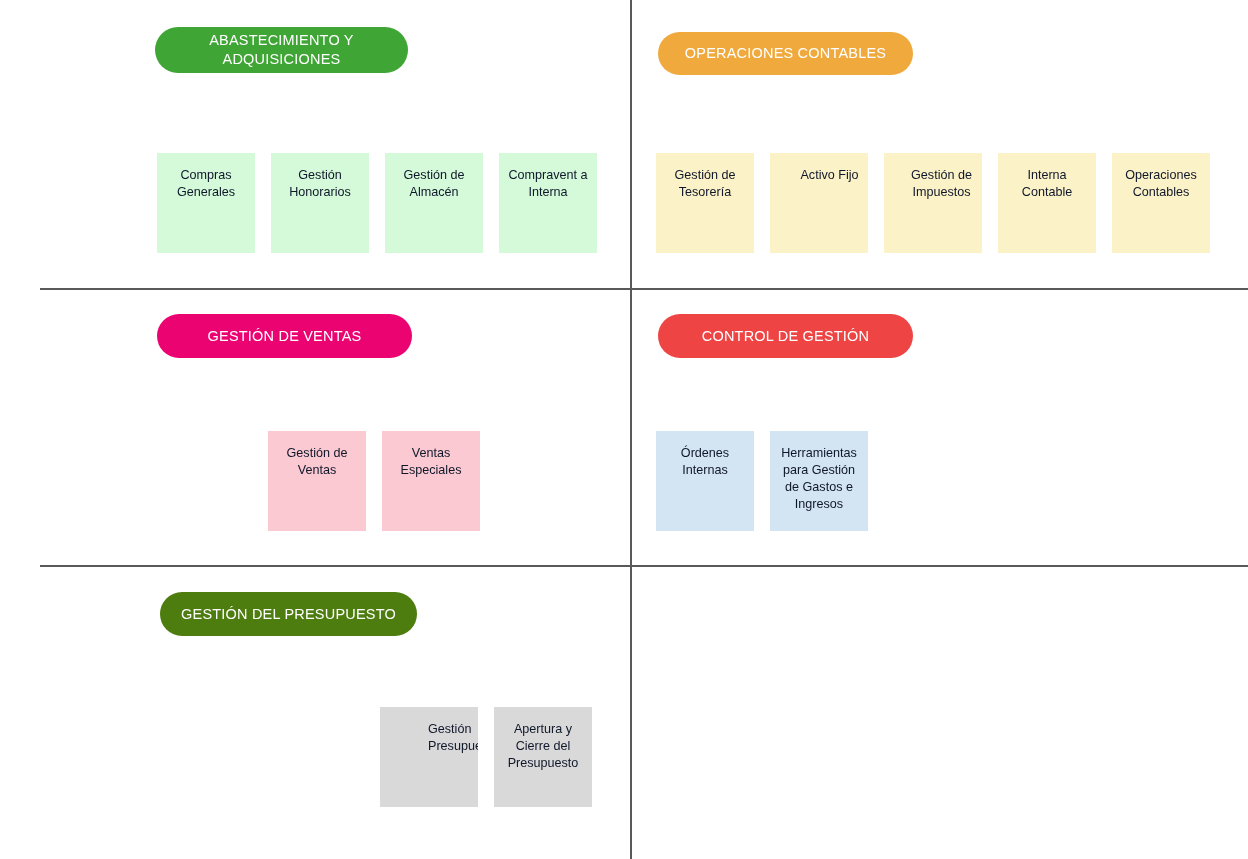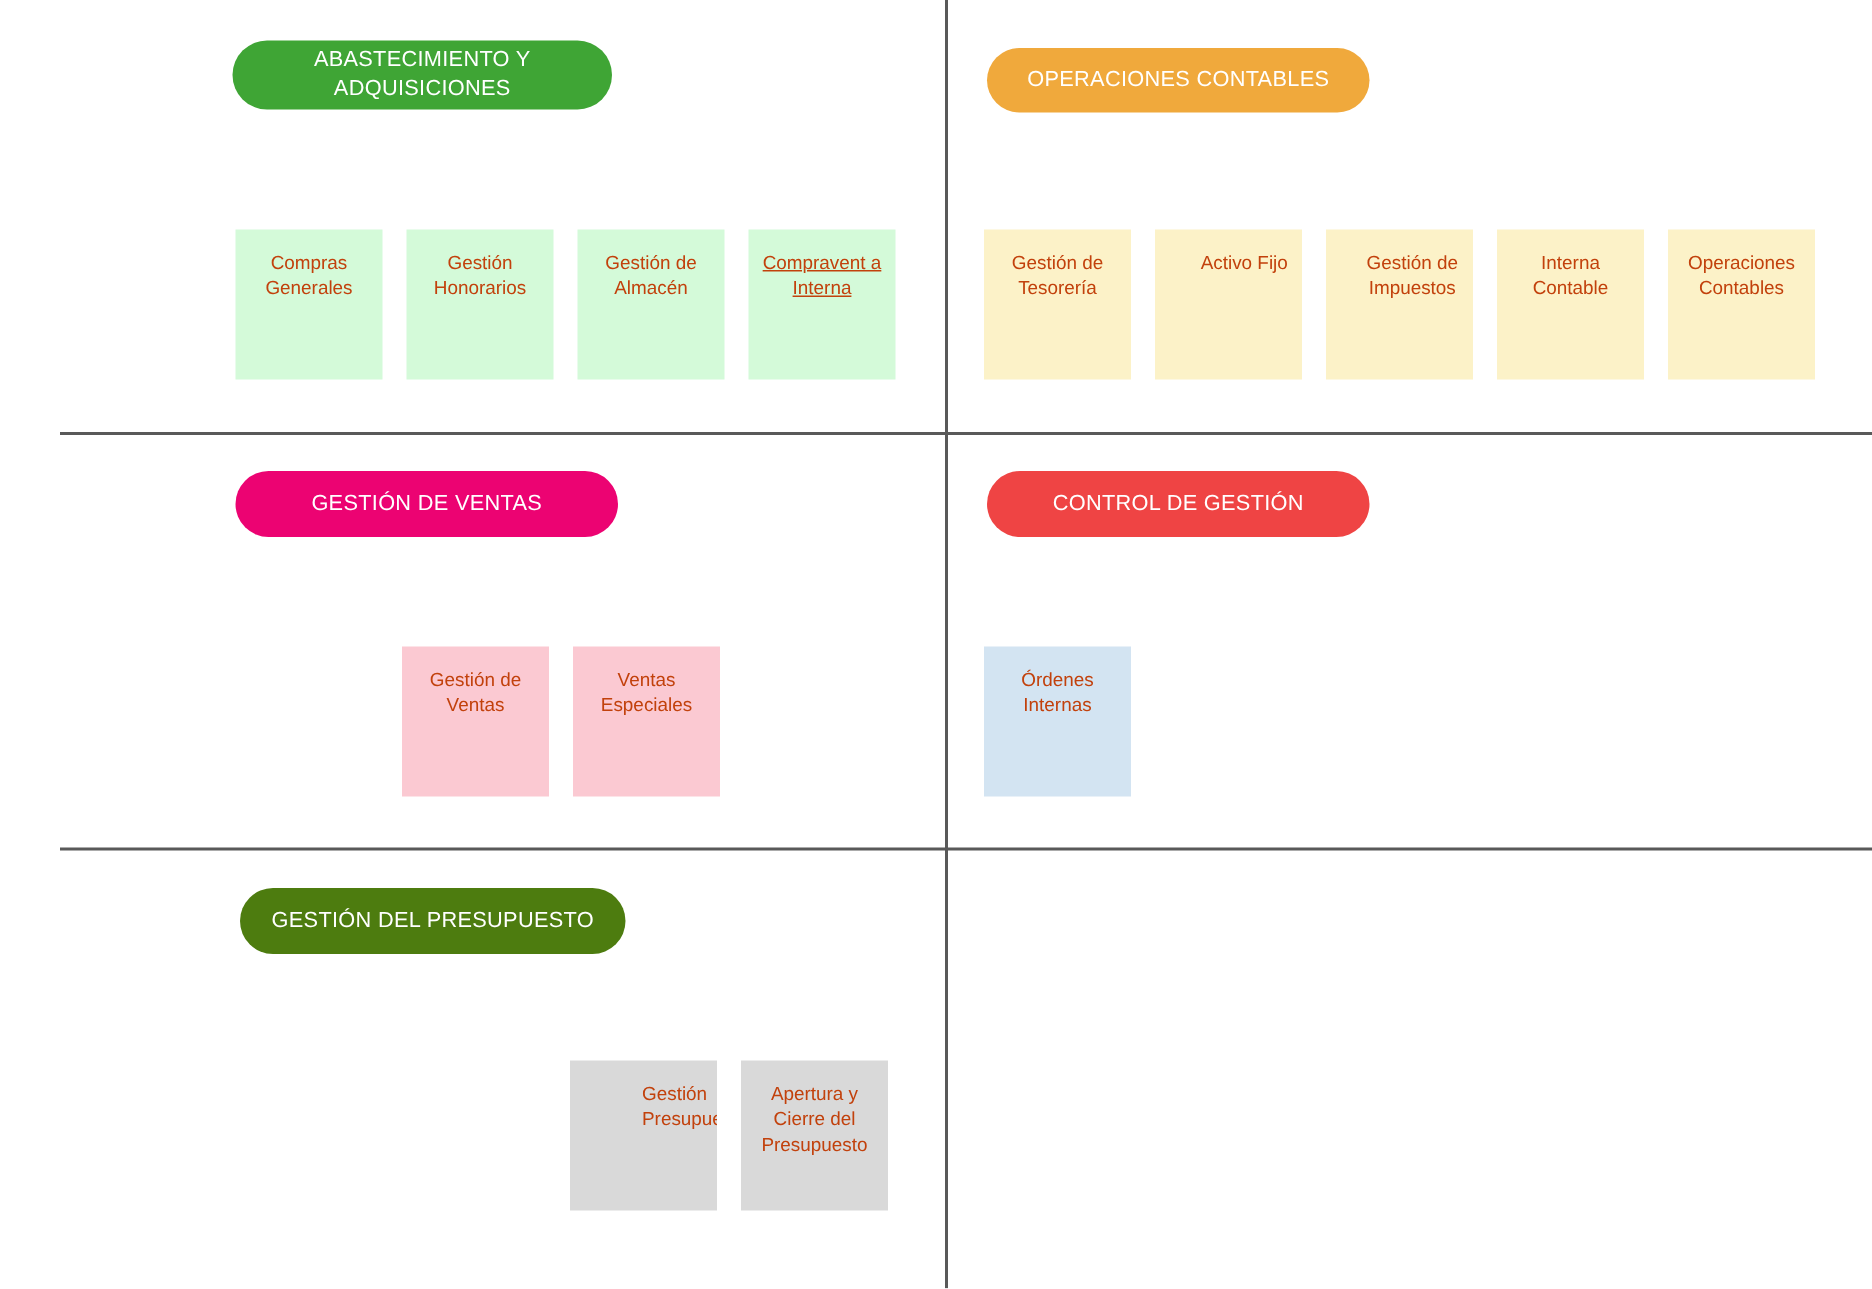--- a/index.html
+++ b/index.html
@@ -59,59 +59,60 @@
     gap: 16px;
   }
   .card {
     width: 98px;
     height: 100px;
     box-sizing: border-box;
     padding: 14px 7px 0 7px;
     text-align: center;
     font-size: 12.6px;
     line-height: 17px;
-    color: #c2410c;
+    color: #0f172a;
     font-weight: 400;
     overflow: hidden;
   }
 </style>
 </head>
 <body>
 
 <div id="board" style="width: 1248px; height: 859px; background: rgb(255, 255, 255);">
 
   <div class="divider-v" style="left: 630px; top: 0px; height: 859px; background: rgb(89, 89, 89);"></div>
   <div class="divider-h" style="top: 288px; left: 40px; width: 1208px; background: rgb(89, 89, 89);"></div>
   <div class="divider-h" style="top: 565px; left: 40px; width: 1208px; background: rgb(89, 89, 89);"></div>
 
   <div id="quadrants-host">
       <div class="pill" style="left: 155px; top: 27px; width: 253px; height: 46px; background: rgb(63, 165, 53);">ABASTECIMIENTO Y
 ADQUISICIONES</div>
       <div class="card-row" style="left: 157px; top: 153px;">
         <div class="card" style="background: rgb(212, 250, 217);">Compras Generales</div>
         <div class="card" style="background: rgb(212, 250, 217);">Gestión Honorarios</div>
         <div class="card" style="background: rgb(212, 250, 217);">Gestión de Almacén</div>
-        <div class="card" style="background: rgb(212, 250, 217); text-decoration: underline;">Compravent a Interna</div>
+        <div class="card" style="background: rgb(212, 250, 217);">Compravent a Interna</div>
       </div>
       <div class="pill" style="left: 658px; top: 32px; width: 255px; height: 43px; background: rgb(240, 169, 60);">OPERACIONES CONTABLES</div>
       <div class="card-row" style="left: 656px; top: 153px; justify-content: center;">
         <div class="card" style="background: rgb(252, 242, 200);">Gestión de Tesorería</div>
         <div class="card" style="background: rgb(252, 242, 200); padding-left: 28px;">Activo Fijo</div>
         <div class="card" style="background: rgb(252, 242, 200); padding-left: 24px;">Gestión de Impuestos</div>
         <div class="card" style="background: rgb(252, 242, 200);">Interna Contable</div>
         <div class="card" style="background: rgb(252, 242, 200);">Operaciones Contables</div>
       </div>
       <div class="pill" style="left: 157px; top: 314px; width: 255px; height: 44px; background: rgb(236, 3, 114);">GESTIÓN DE VENTAS</div>
       <div class="card-row" style="left: 268px; top: 431px;">
         <div class="card" style="background: rgb(251, 201, 210);">Gestión de Ventas</div>
         <div class="card" style="background: rgb(251, 201, 210);">Ventas Especiales</div>
       </div>
       <div class="pill" style="left: 658px; top: 314px; width: 255px; height: 44px; background: #ef4444;">CONTROL DE GESTIÓN</div>
       <div class="card-row" style="left: 656px; top: 431px;">
         <div class="card" style="background: rgb(211, 228, 242);">Órdenes Internas</div>
+        <div class="card" style="background: rgb(211, 228, 242);">Herramientas para Gestión de Gastos e Ingresos</div>
       </div>
       <div class="pill" style="left: 160px; top: 592px; width: 257px; height: 44px; background: #4d7c0f;">GESTIÓN DEL PRESUPUESTO</div>
       <div class="card-row" style="left: 380px; top: 707px;">
         <div class="card" style="background: rgb(217, 217, 217); padding-left: 48px;">Gestión Presupuesto</div>
         <div class="card" style="background: rgb(217, 217, 217);">Apertura y Cierre del Presupuesto</div>
       </div>
     </div>
 
 </div>
 

